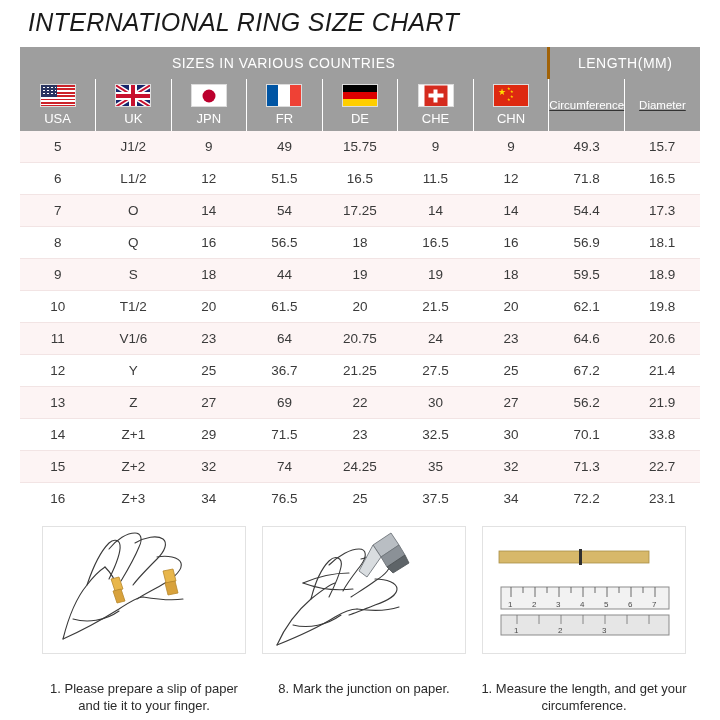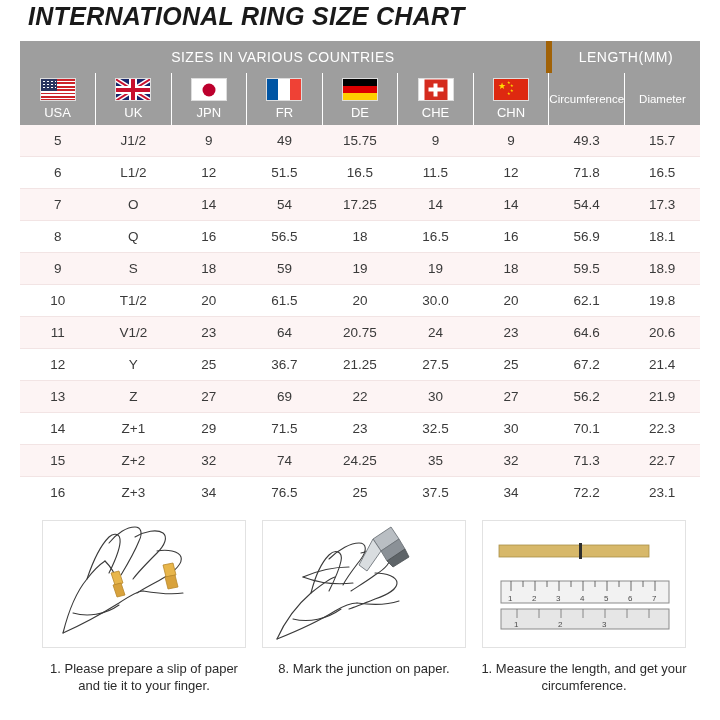--- a/index.html
+++ b/index.html
@@ -16,42 +16,42 @@
   }
   .page {
     width: 720px;
     height: 720px;
     position: relative;
     box-sizing: border-box;
     padding: 0 20px;
   }
   .title {
     font-size: 25px;
-    font-weight: bold;
+    font-weight: normal;
     font-style: italic;
     color: #1a1a1a;
     letter-spacing: 0.3px;
-    padding: 2px 0 10px 8px;
+    padding: 8px 0 10px 8px;
   }
   table.chart {
     width: 680px;
     border-collapse: collapse;
     table-layout: fixed;
   }
   table.chart td, table.chart th {
     text-align: center;
     vertical-align: middle;
     font-weight: normal;
   }
   .hdr-top td {
     background: #9e9e9e;
     color: #ffffff;
     font-size: 14px;
     height: 30px;
-    border-right: 6px solid #a16207;
+    border-right: 3px solid #a16207;
     letter-spacing: 0.5px;
   }
   .hdr-top td:last-child { border-right: none; }
 
   .hdr-flags td {
     background: #9e9e9e;
     height: 52px;
     border-right: 1px solid #ffffff;
     padding: 0;
   }
@@ -77,20 +77,21 @@
     font-size: 13px;
   }
   .sub-label {
     color: #ffffff;
     font-size: 11.5px;
   }
   .len-cell {
     background: #9e9e9e;
     height: 52px;
     border-right: 1px solid #ffffff;
+    text-decoration: underline;
   }
   .len-cell:last-child { border-right: none; }
 
   tbody tr td {
     height: 29px;
     font-size: 13.5px;
     color: #3a3a3a;
     border-bottom: 1px solid #f2e4e4;
   }
   tbody tr.odd td { background: #fdf4f4; }
@@ -204,21 +205,21 @@
     align-items: center;
   }
   .step-img {
     width: 204px;
     height: 128px;
     border: 1px solid #e2e2e2;
     box-sizing: border-box;
     background: #ffffff;
   }
   .step-cap {
-    margin-top: 12px;
+    margin-top: 26px;
     font-size: 13px;
     color: #2b2b2b;
     text-align: center;
     line-height: 17px;
     width: 210px;
   }
 </style>
 </head>
 <body>
 
@@ -347,41 +348,41 @@
           <td>18</td>
           <td>16.5</td>
           <td>16</td>
           <td>56.9</td>
           <td>18.1</td>
         </tr>
         <tr class="odd">
           <td>9</td>
           <td>S</td>
           <td>18</td>
-          <td>59</td>
+          <td>44</td>
           <td>19</td>
           <td>19</td>
           <td>18</td>
           <td>59.5</td>
           <td>18.9</td>
         </tr>
         <tr class="even">
           <td>10</td>
           <td>T1/2</td>
           <td>20</td>
           <td>61.5</td>
           <td>20</td>
-          <td>30.0</td>
+          <td>21.5</td>
           <td>20</td>
           <td>62.1</td>
           <td>19.8</td>
         </tr>
         <tr class="odd">
           <td>11</td>
-          <td>V1/2</td>
+          <td>V1/6</td>
           <td>23</td>
           <td>64</td>
           <td>20.75</td>
           <td>24</td>
           <td>23</td>
           <td>64.6</td>
           <td>20.6</td>
         </tr>
         <tr class="even">
           <td>12</td>
@@ -407,21 +408,21 @@
         </tr>
         <tr class="even">
           <td>14</td>
           <td>Z+1</td>
           <td>29</td>
           <td>71.5</td>
           <td>23</td>
           <td>32.5</td>
           <td>30</td>
           <td>70.1</td>
-          <td>22.3</td>
+          <td>33.8</td>
         </tr>
         <tr class="odd">
           <td>15</td>
           <td>Z+2</td>
           <td>32</td>
           <td>74</td>
           <td>24.25</td>
           <td>35</td>
           <td>32</td>
           <td>71.3</td>

